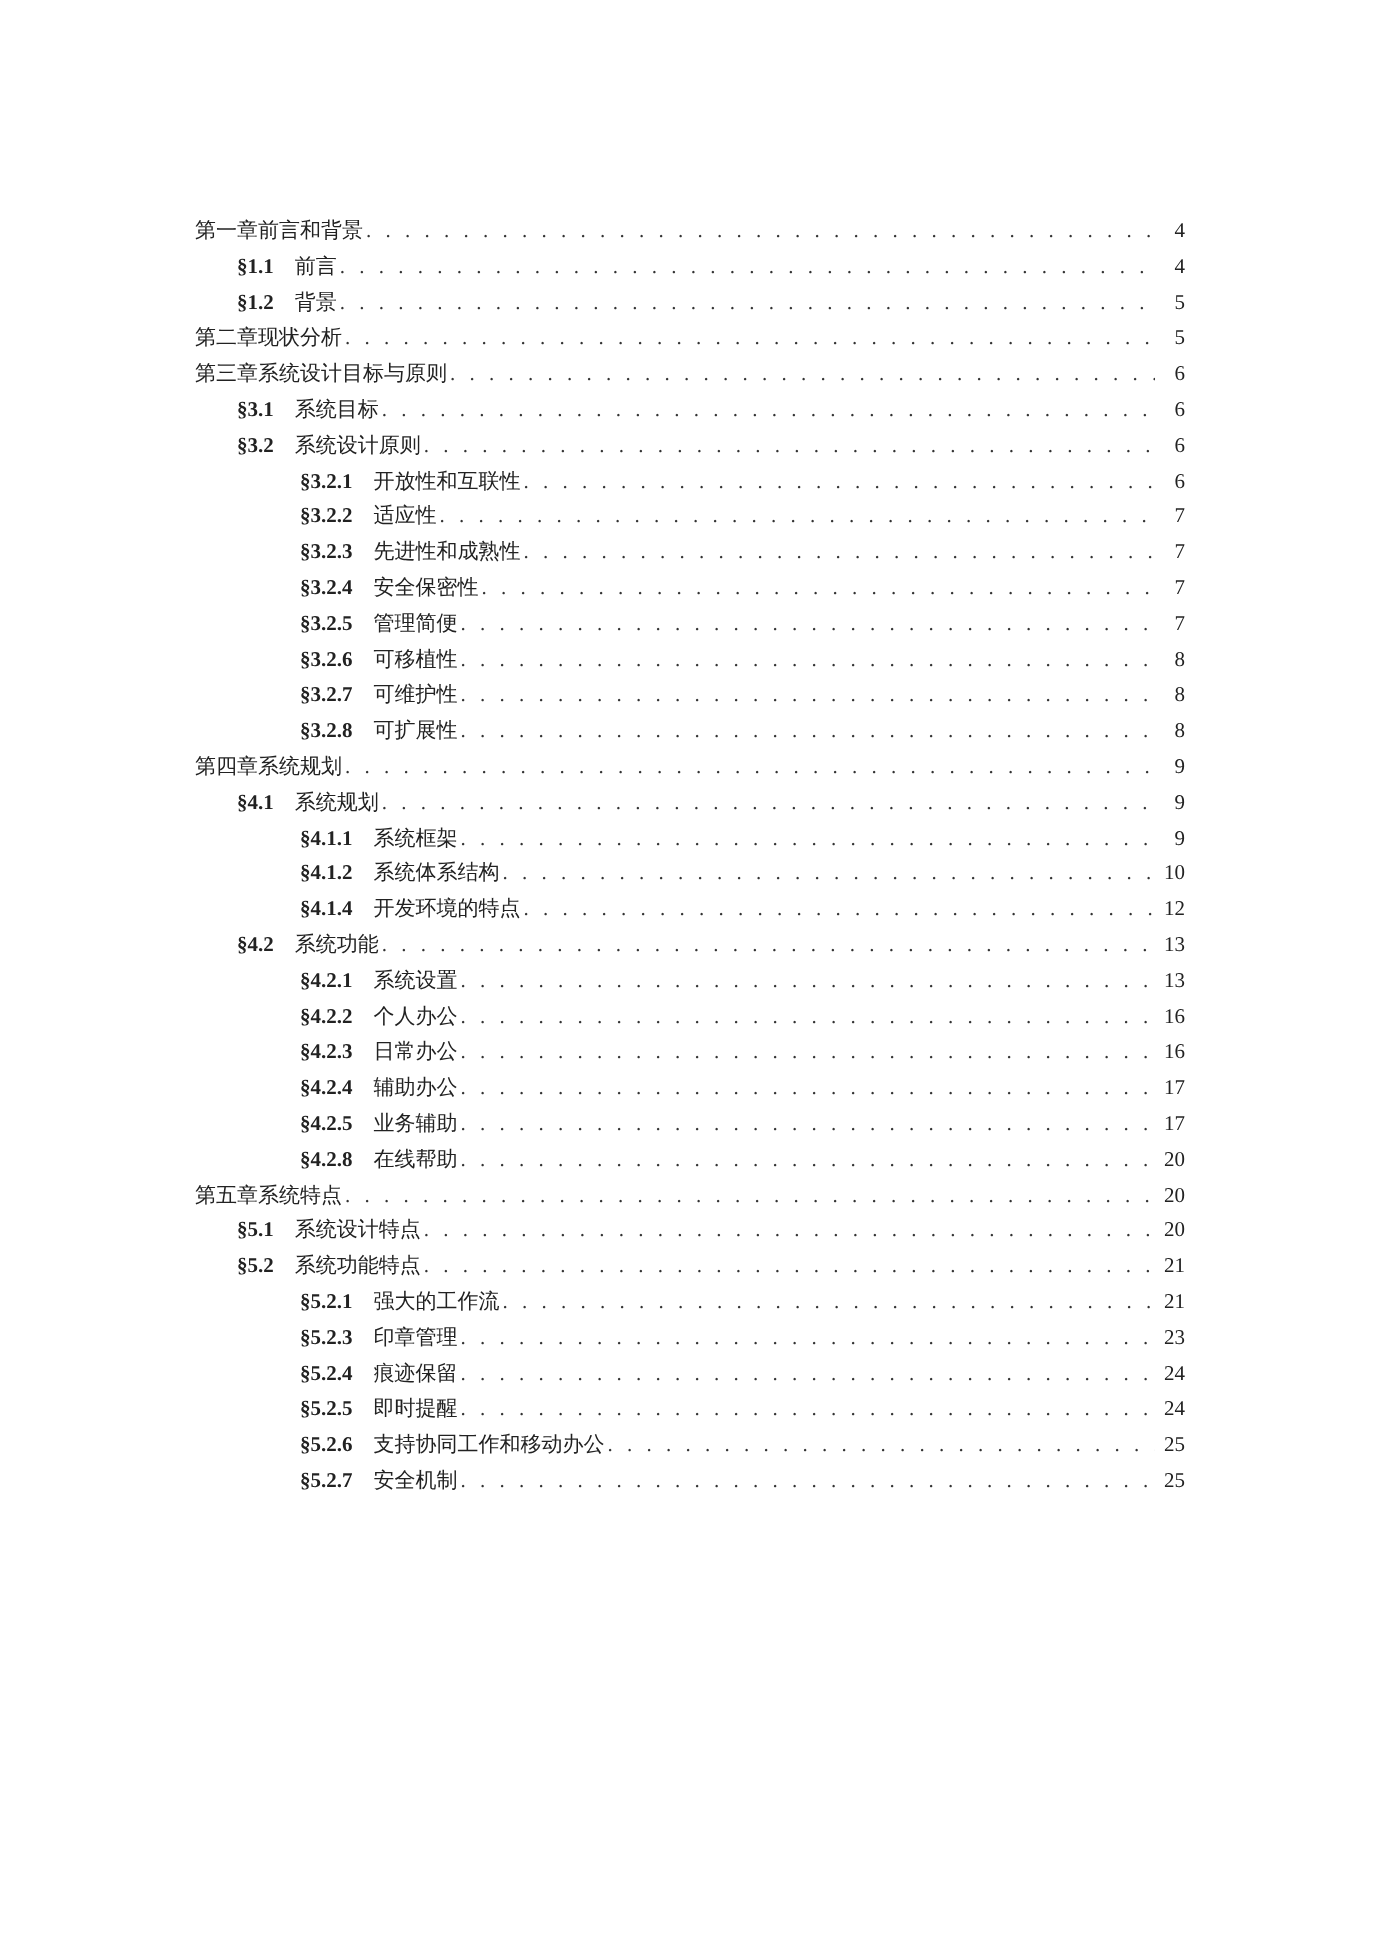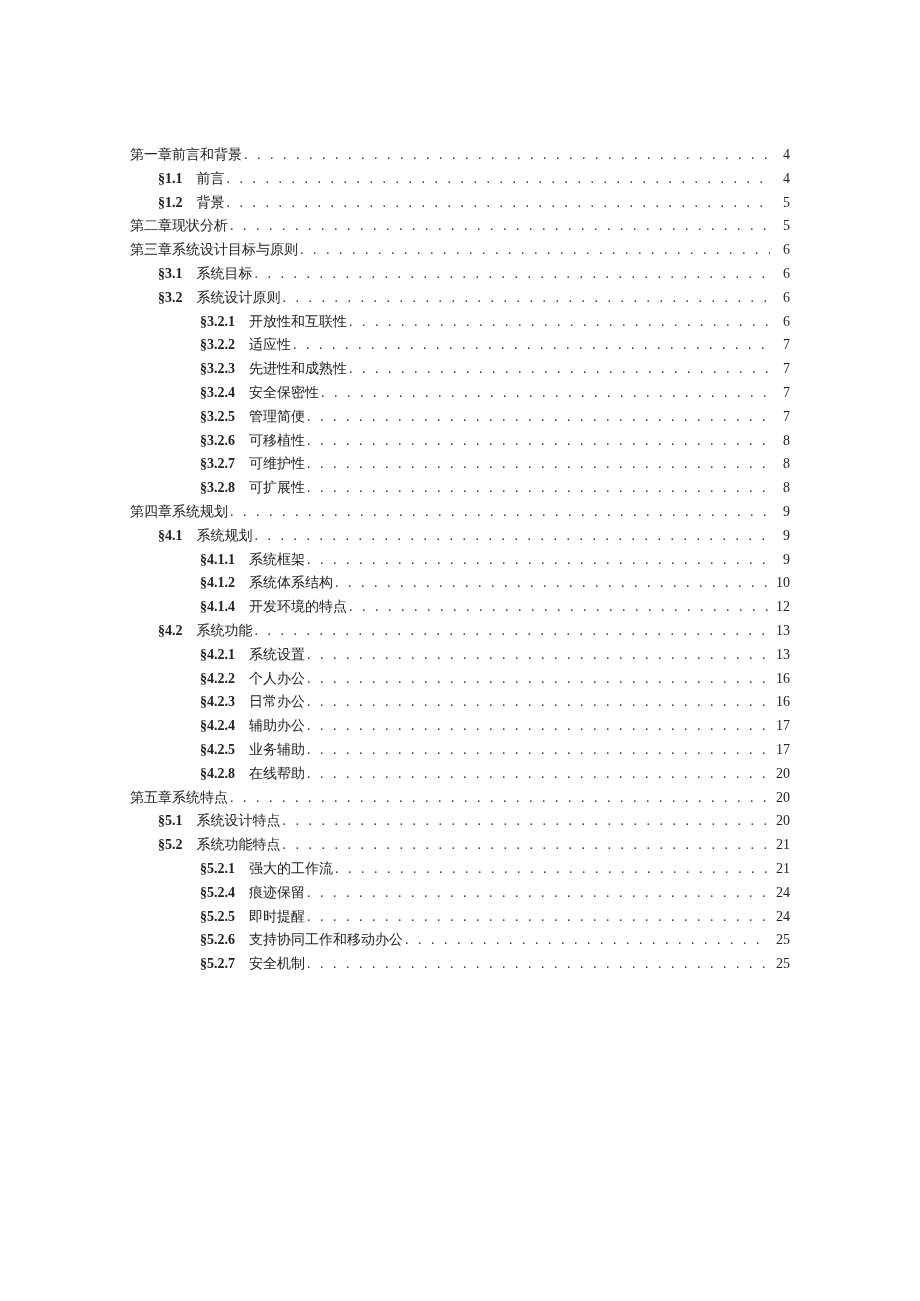--- a/index.html
+++ b/index.html
@@ -232,20 +232,26 @@
       <span class="toc-dots"></span>
       <span class="toc-page">21</span>
     </div>
     <div class="toc-row indent-2">
       <span class="toc-num">§5.2.1</span>
       <span class="toc-title">强大的工作流</span>
       <span class="toc-dots"></span>
       <span class="toc-page">21</span>
     </div>
     <div class="toc-row indent-2">
+      <span class="toc-num">§5.2.3</span>
+      <span class="toc-title">印章管理</span>
+      <span class="toc-dots"></span>
+      <span class="toc-page">23</span>
+    </div>
+    <div class="toc-row indent-2">
       <span class="toc-num">§5.2.4</span>
       <span class="toc-title">痕迹保留</span>
       <span class="toc-dots"></span>
       <span class="toc-page">24</span>
     </div>
     <div class="toc-row indent-2">
       <span class="toc-num">§5.2.5</span>
       <span class="toc-title">即时提醒</span>
       <span class="toc-dots"></span>
       <span class="toc-page">24</span>

